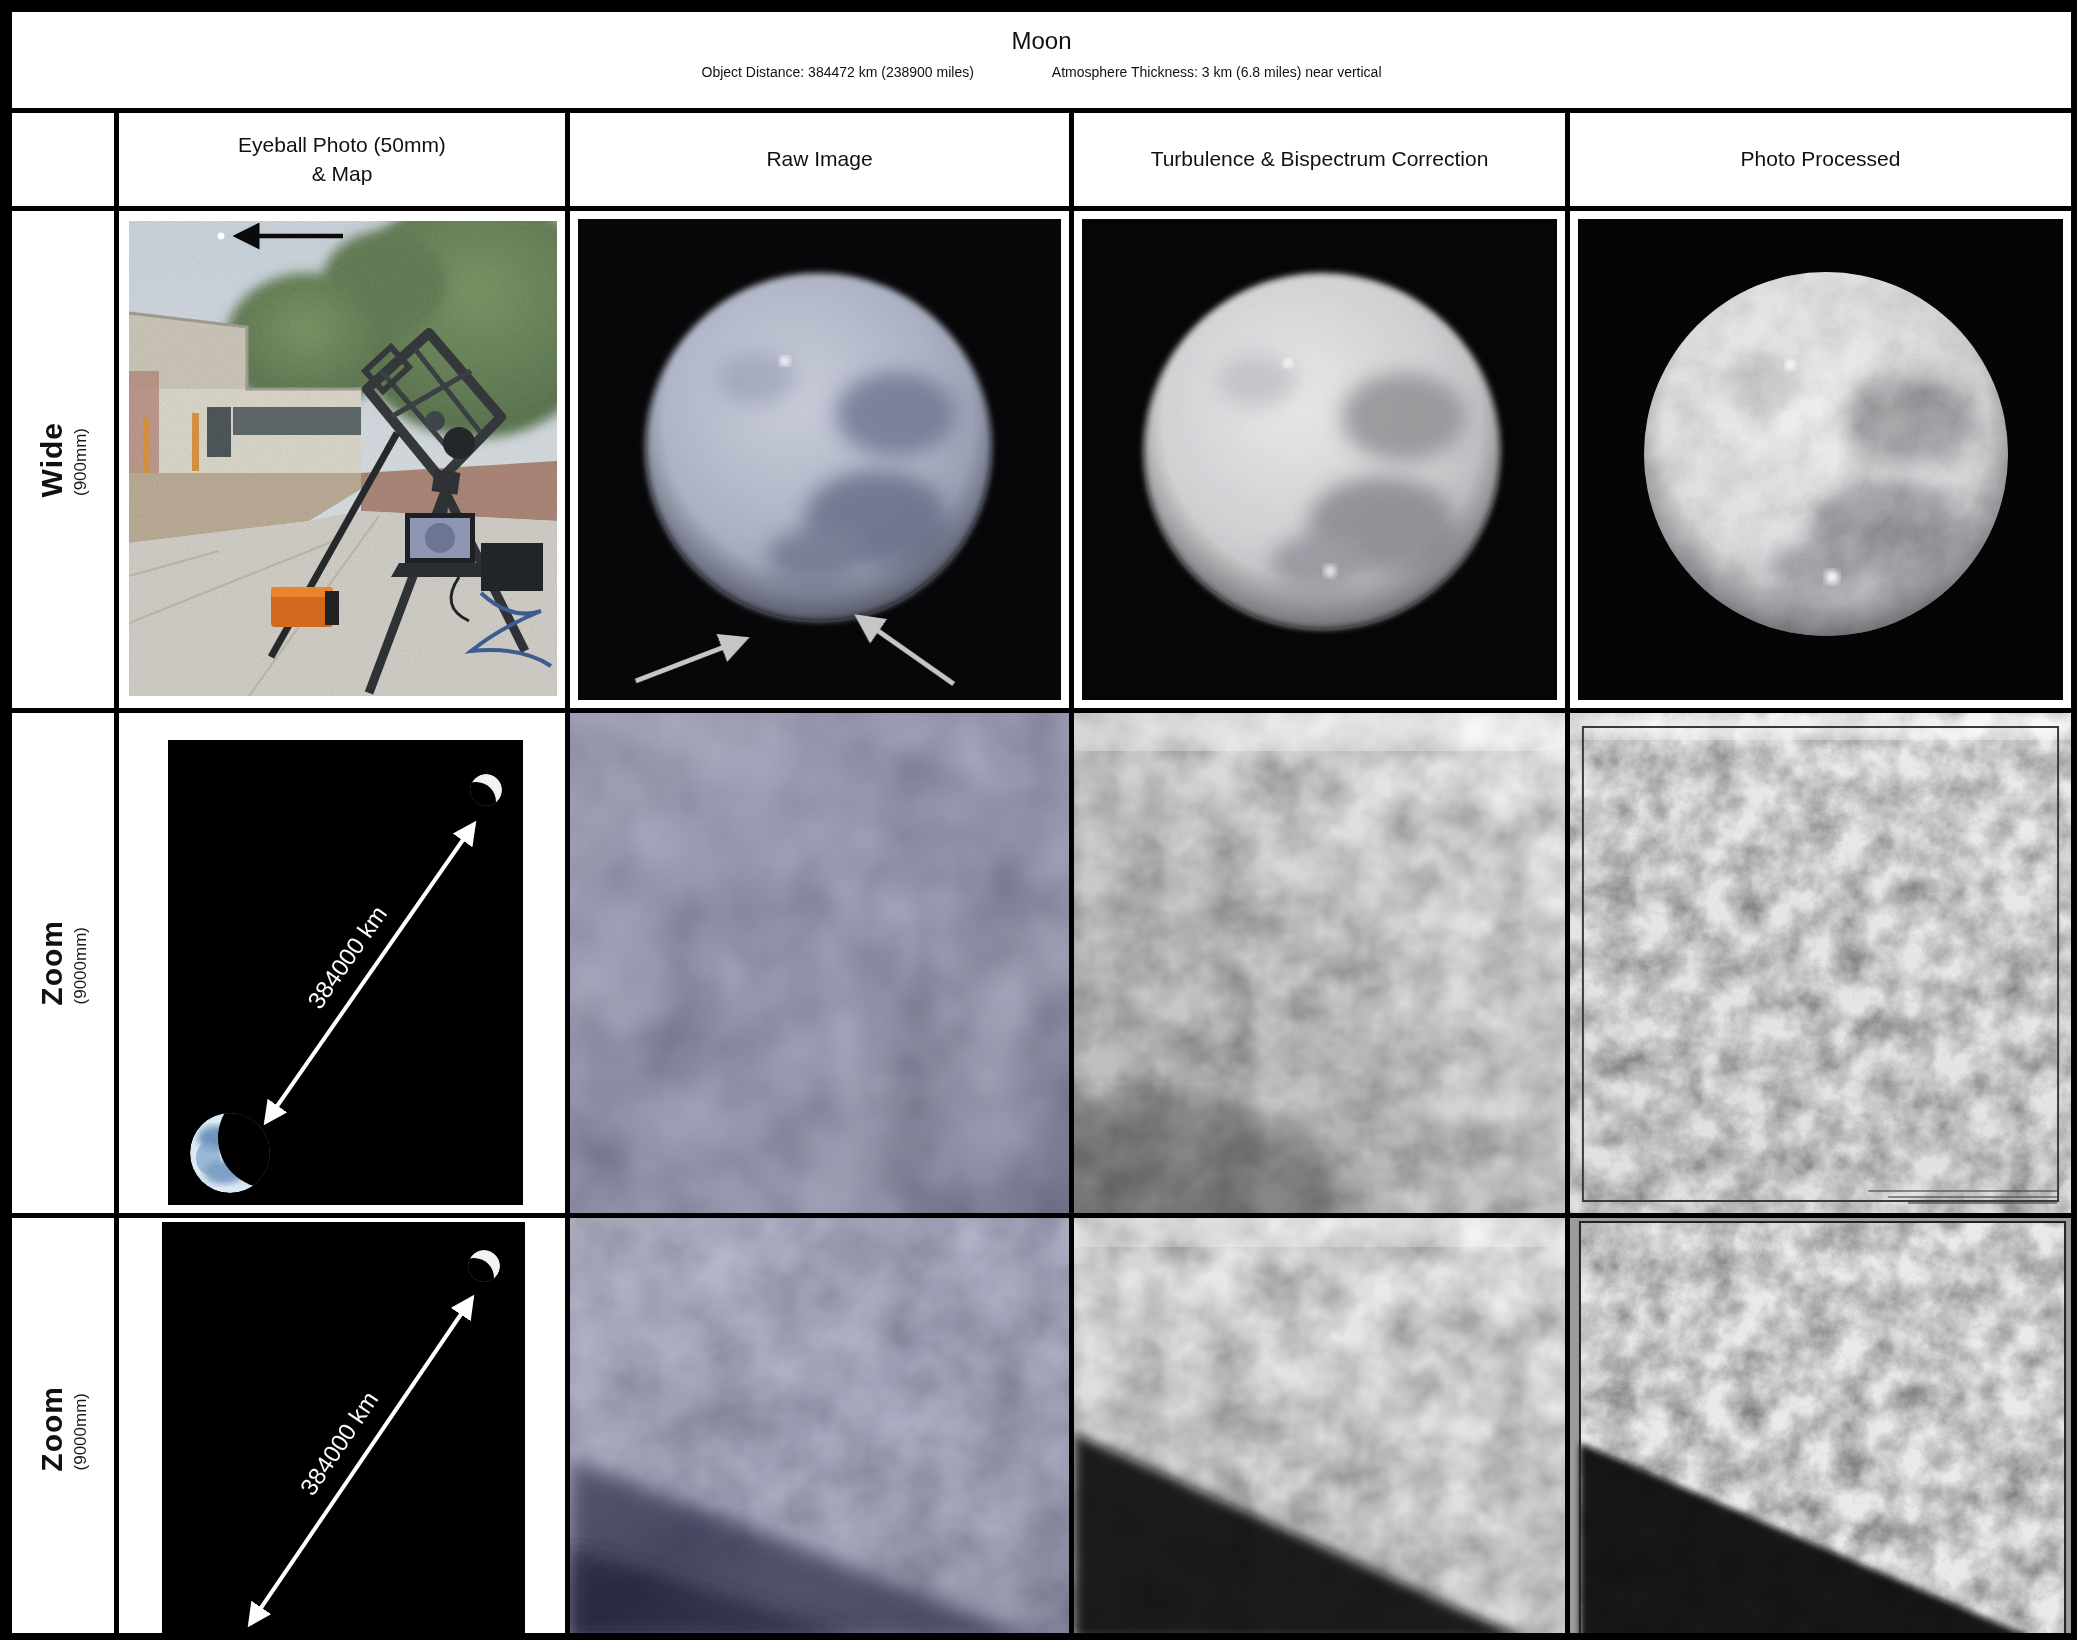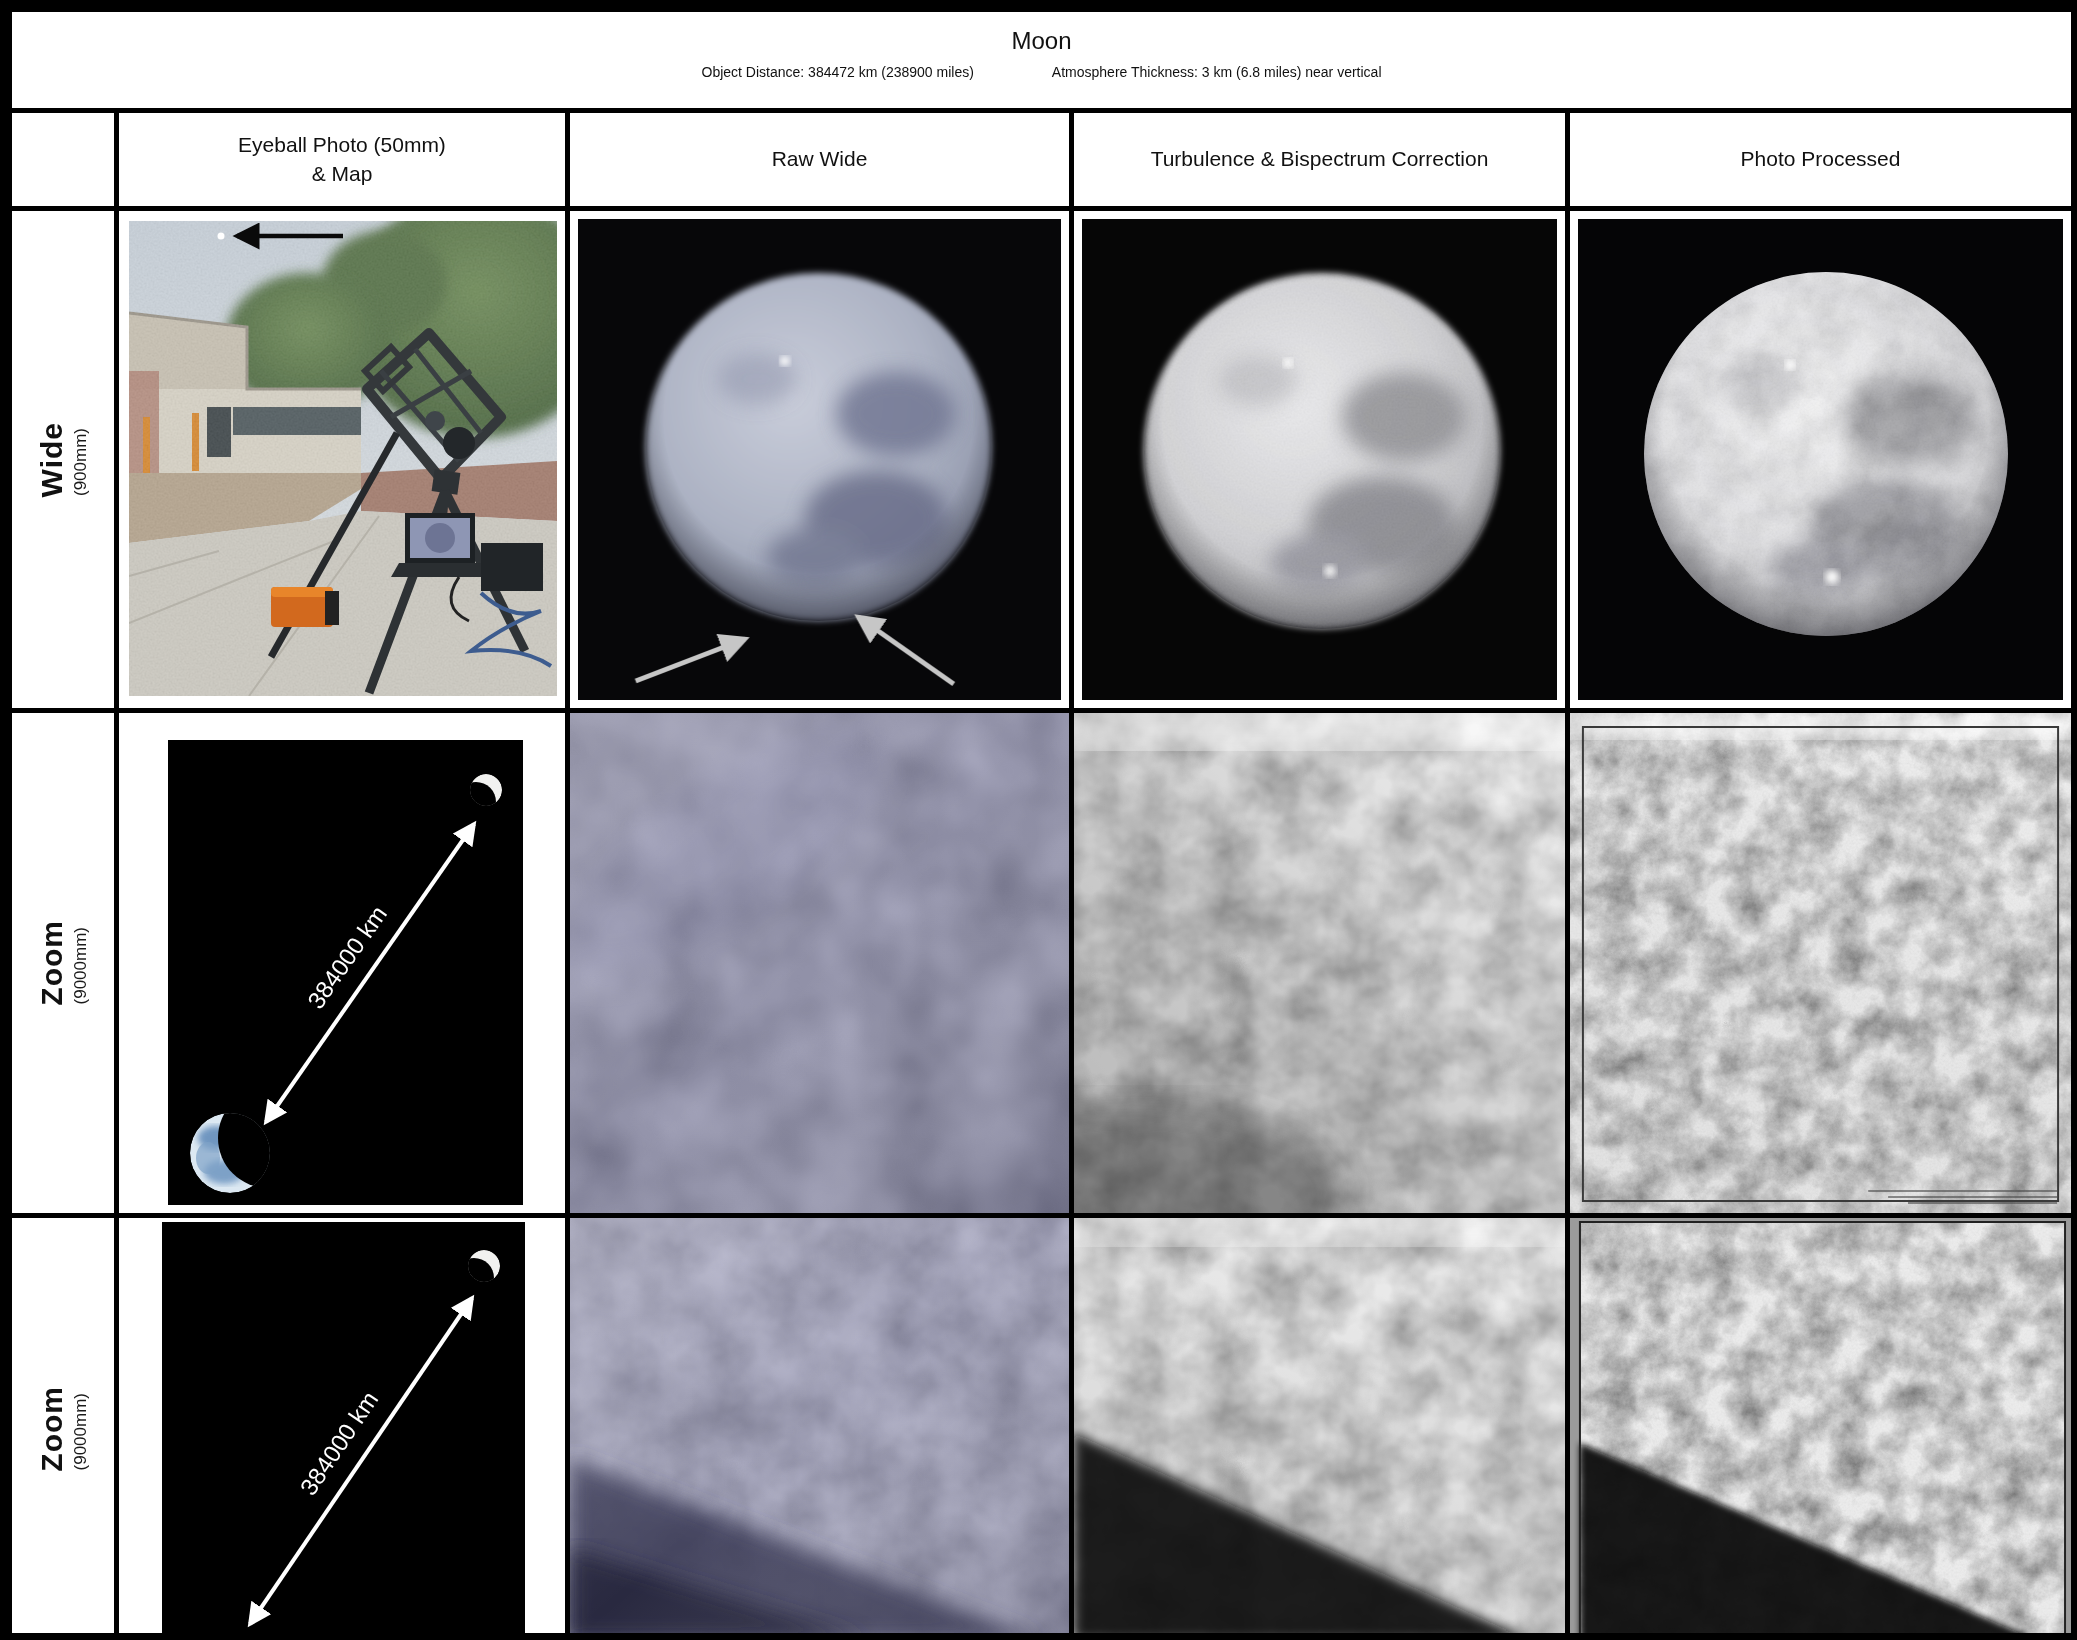--- a/index.html
+++ b/index.html
@@ -155,21 +155,21 @@
       <span>Atmosphere Thickness: 3 km (6.8 miles) near vertical</span>
     </div>
   </div>
 
   <div class="cell"></div>
   <div class="cell hdr">
     <span>Eyeball Photo (50mm)</span>
     <span>&amp; Map</span>
   </div>
   <div class="cell hdr">
-    <span>Raw Wide</span>
+    <span>Raw Image</span>
   </div>
   <div class="cell hdr">
     <span>Turbulence &amp; Bispectrum Correction</span>
   </div>
   <div class="cell hdr">
     <span>Photo Processed</span>
   </div>
 
   <div class="cell">
     <div class="vlabel">

